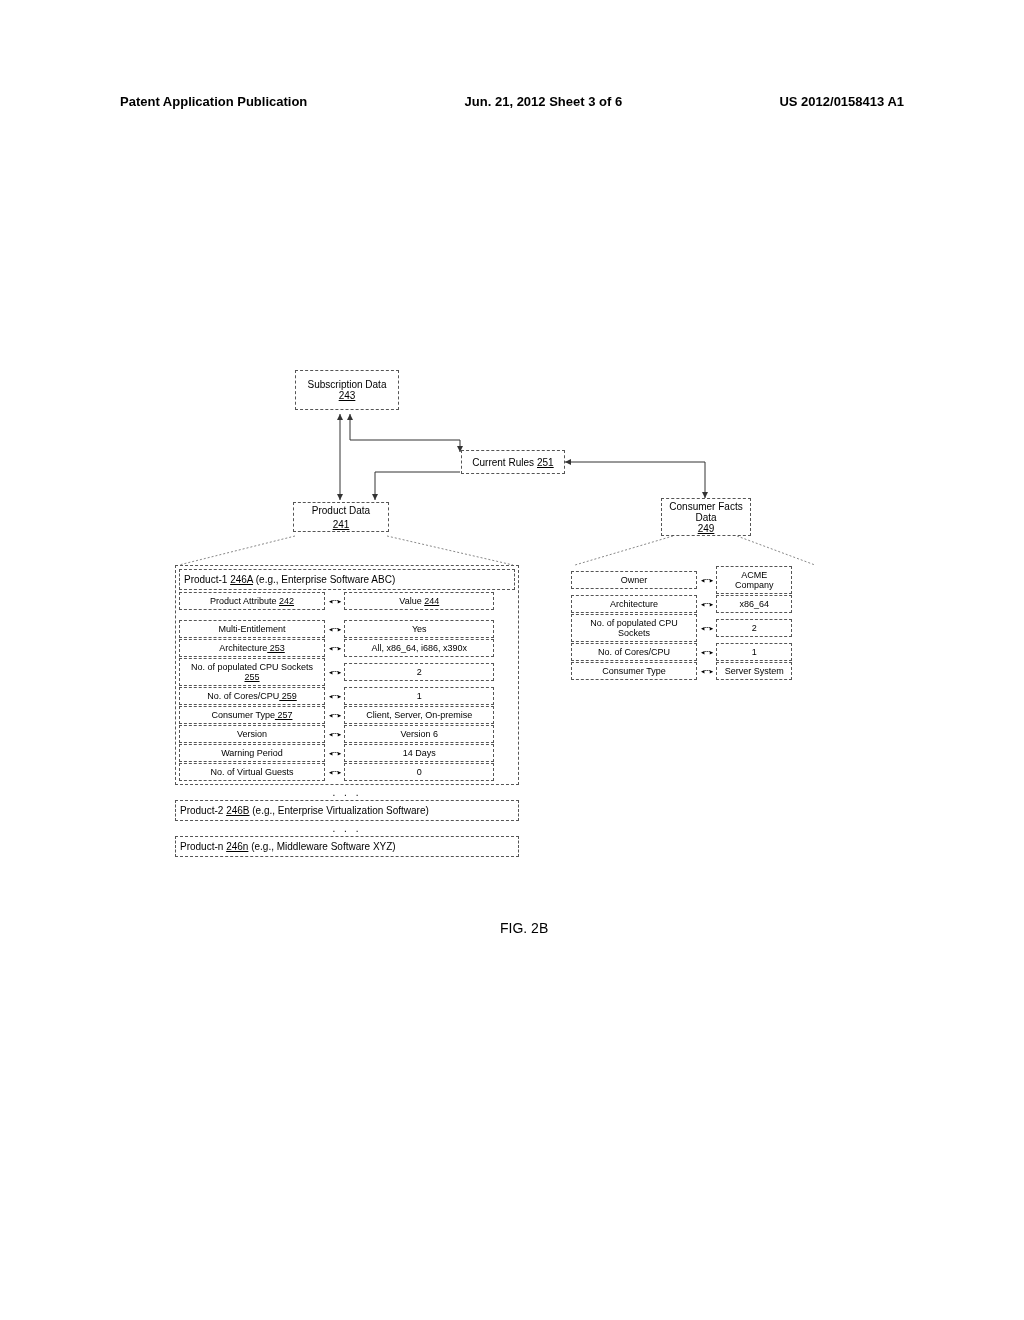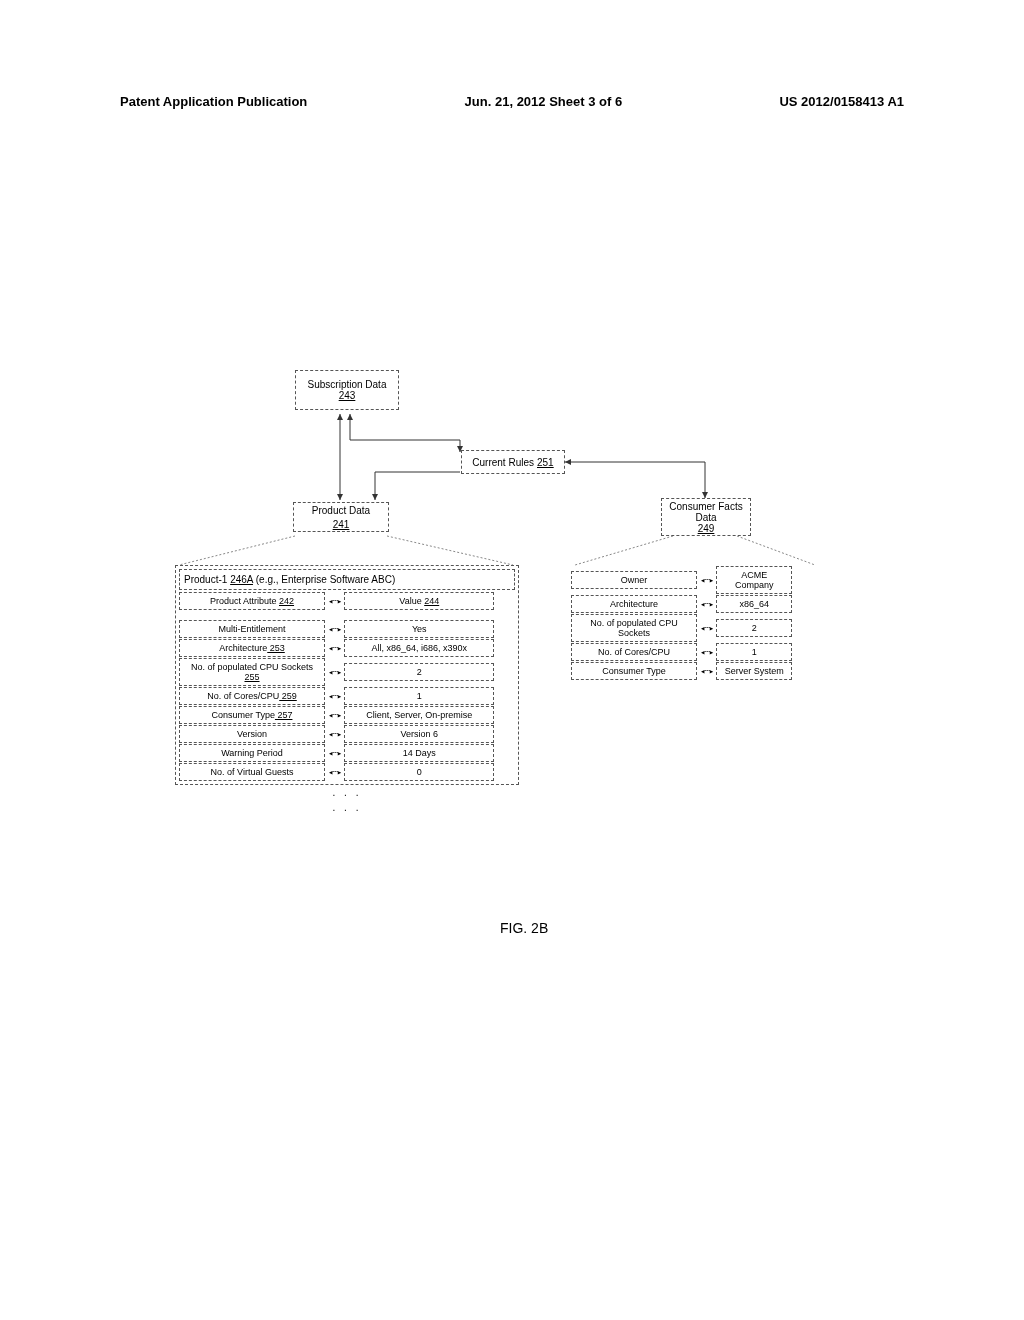--- a/index.html
+++ b/index.html
@@ -224,23 +224,33 @@
           <div class="detail-row">
             <div class="cell cell-left">No. of Virtual Guests</div>
             <span class="link-arrow">◂┄▸</span>
             <div class="cell cell-right">0</div>
           </div>
         </div>
     </div>
 
     <div class="ellipsis">. . .</div>
 
+    <div class="detail-header product-outline" style="padding:4px;">
+      <span>Product-2</span>
+      <span class="box-ref">246B</span>
+      <span> (e.g., Enterprise Virtualization Software)</span>
+    </div>
 
     <div class="ellipsis">. . .</div>
 
+    <div class="detail-header product-outline" style="padding:4px;">
+      <span>Product-n</span>
+      <span class="box-ref">246n</span>
+      <span> (e.g., Middleware Software XYZ)</span>
+    </div>
   </div>
 
   <div class="product-detail" style="left:396px; top:195px; width:250px;">
     <div id="cf-rows">
         <div class="detail-row">
           <div class="cell cf-left">Owner</div>
           <span class="link-arrow">◂┄▸</span>
           <div class="cell cf-right">ACME Company</div>
         </div>
         <div class="detail-row">

